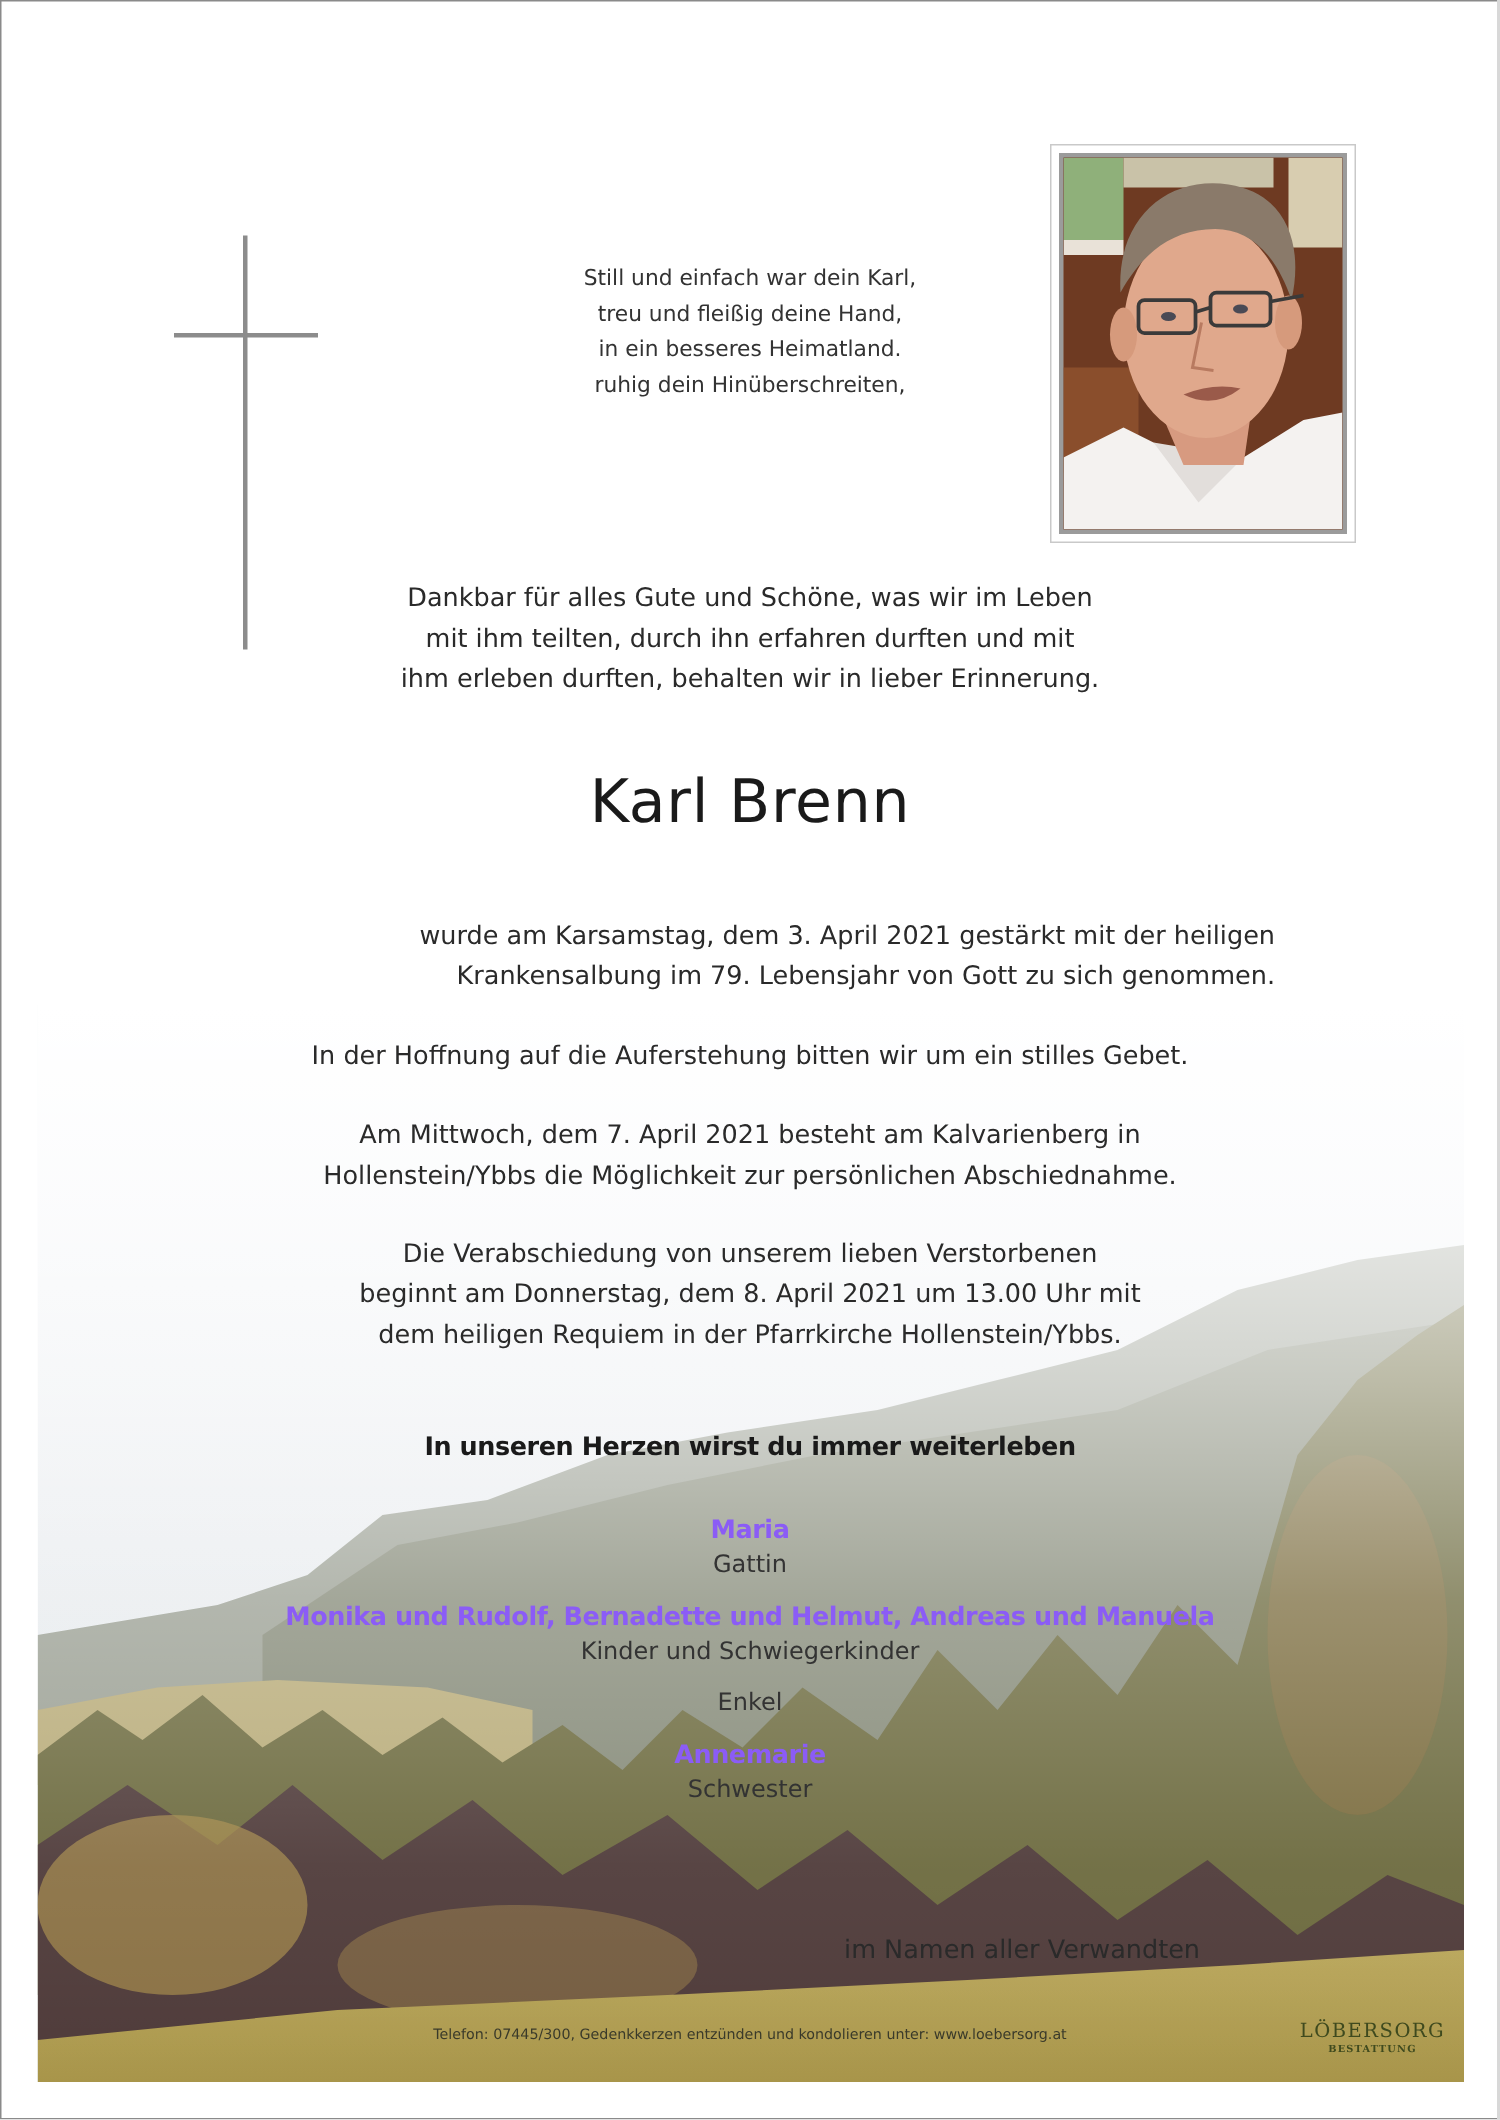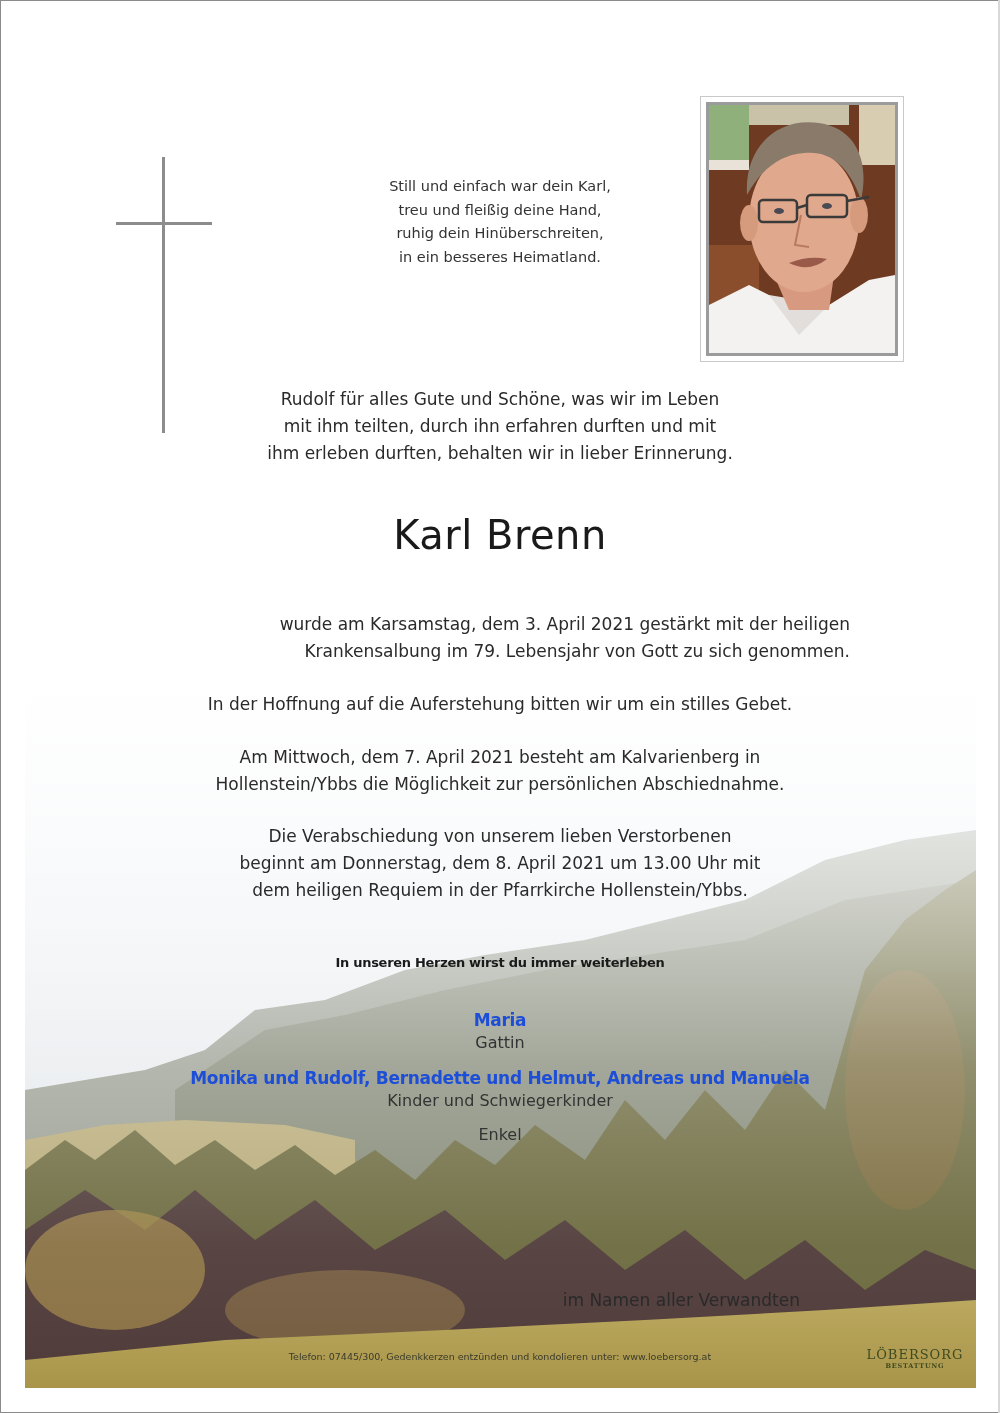--- a/index.html
+++ b/index.html
@@ -42,25 +42,25 @@
 
   .announce { position: absolute; left: 150px; width: 700px; text-align: center;
               font-size: 17px; line-height: 27px; color: #2a2a2a; }
   .announce div { white-space: nowrap; }
   .a1 { top: 611px; text-align: right; }
   .a2 { top: 691px; }
   .a3 { top: 744px; }
   .a4 { top: 823px; }
 
   .motto { position: absolute; left: 150px; top: 955px; width: 700px; text-align: center;
-           font-size: 13px; font-weight: bold; color: #1a1a1a; letter-spacing: -0.3px; }
+           font-size: 17px; font-weight: bold; color: #1a1a1a; letter-spacing: -0.3px; }
 
   .mourners { position: absolute; left: 100px; top: 1008px; width: 800px; text-align: center; }
   .mourner { margin-bottom: 12px; }
-  .mourner-name { font-size: 17px; font-weight: bold; color: #1d4ed8; line-height: 24px; letter-spacing: -0.3px; white-space: nowrap; }
+  .mourner-name { font-size: 17px; font-weight: bold; color: #8b5cf6; line-height: 24px; letter-spacing: -0.3px; white-space: nowrap; }
   .mourner-rel { font-size: 16px; color: #333; line-height: 22px; }
 
   .closing { position: absolute; left: 200px; top: 1290px; width: 600px; text-align: right;
              font-size: 17px; color: #2a2a2a; }
 
   .footer-contact { position: absolute; left: 250px; top: 1351px; width: 500px; text-align: center;
                     font-size: 9.5px; color: #3a3a2a; white-space: nowrap; }
 
   .logo { position: absolute; left: 860px; top: 1347px; width: 110px; text-align: center; }
   .logo-name { font-family: "DejaVu Serif", serif; font-size: 13px; color: #3f4a1e; letter-spacing: 1px; line-height: 15px; }
@@ -101,22 +101,22 @@
   </svg>
   <div class="landscape-fade"></div>
 </div>
 
 <div class="cross-v"></div>
 <div class="cross-h"></div>
 
 <div class="verse">
   <div>Still und einfach war dein Karl,</div>
   <div>treu und fleißig deine Hand,</div>
+  <div>in ein besseres Heimatland.</div>
   <div>ruhig dein Hinüberschreiten,</div>
-  <div>in ein besseres Heimatland.</div>
 </div>
 
 <div class="portrait-outer">
   <div class="portrait-inner">
     <svg width="186" height="248" viewBox="0 0 186 248" xmlns="http://www.w3.org/2000/svg">
 
       <rect x="0" y="0" width="186" height="248" fill="#6e3a22"></rect>
       <rect x="0" y="0" width="40" height="55" fill="#8fb07a"></rect>
       <rect x="40" y="0" width="100" height="20" fill="#c9c2a8"></rect>
       <rect x="150" y="0" width="36" height="60" fill="#d8cdb0"></rect>
@@ -144,21 +144,21 @@
       <ellipse cx="118" cy="101" rx="5" ry="3" fill="#4a4a55"></ellipse>
 
       <path d="M92 110 L86 140 L100 142" fill="none" stroke="#b87a60" stroke-width="2"></path>
 
       <path d="M80 158 Q100 150 118 154 Q100 168 80 158 Z" fill="#9a5a4a"></path>
     </svg>
   </div>
 </div>
 
 <div class="gratitude">
-  <div>Rudolf für alles Gute und Schöne, was wir im Leben</div>
+  <div>Dankbar für alles Gute und Schöne, was wir im Leben</div>
   <div>mit ihm teilten, durch ihn erfahren durften und mit</div>
   <div>ihm erleben durften, behalten wir in lieber Erinnerung.</div>
 </div>
 
 <div class="deceased-name">Karl Brenn</div>
 
 <div class="announce a1">
   <div>wurde am Karsamstag, dem 3. April 2021 gestärkt mit der heiligen</div>
   <div>Krankensalbung im 79. Lebensjahr von Gott zu sich genommen.</div>
 </div>
@@ -182,20 +182,24 @@
     <div class="mourner-name">Maria</div>
     <div class="mourner-rel">Gattin</div>
   </div>
   <div class="mourner">
     <div class="mourner-name">Monika und Rudolf, Bernadette und Helmut, Andreas und Manuela</div>
     <div class="mourner-rel">Kinder und Schwiegerkinder</div>
   </div>
   <div class="mourner">
     <div class="mourner-rel">Enkel</div>
   </div>
+  <div class="mourner">
+    <div class="mourner-name">Annemarie</div>
+    <div class="mourner-rel">Schwester</div>
+  </div>
 </div>
 
 <div class="closing">im Namen aller Verwandten</div>
 
 <div class="footer-contact">Telefon: 07445/300, Gedenkkerzen entzünden und kondolieren unter: www.loebersorg.at</div>
 
 <div class="logo">
   <div class="logo-name">LÖBERSORG</div>
   <div class="logo-sub">BESTATTUNG</div>
 </div>

